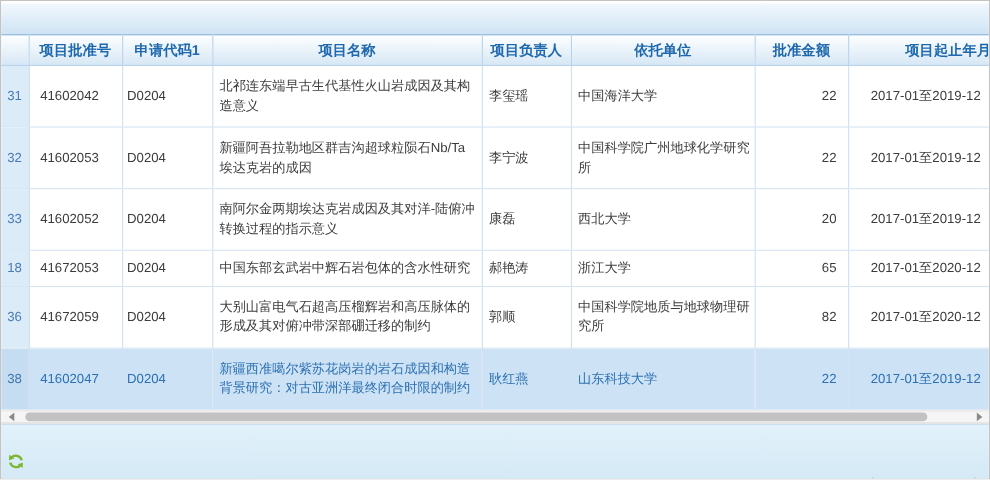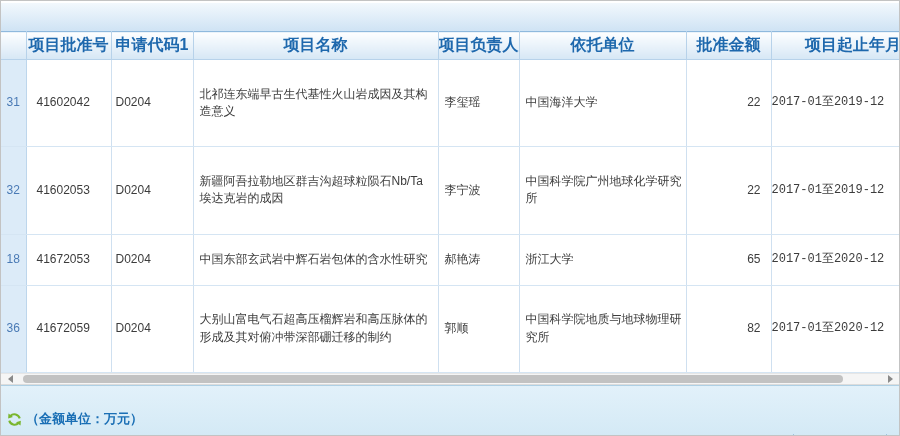--- a/index.html
+++ b/index.html
@@ -25,40 +25,40 @@
     background:none; border:none; padding:0;
   }
   .pg-btn svg { display:block; }
   .pg-sep { width:0; height:18px; border-left:1px solid #9fc3e0; margin:0 6px; }
   .pg-text { font-size:13px; color:#3d7ab8; white-space:nowrap; }
   .pg-text .big { font-weight:bold; color:#16569e; font-size:14px; }
   
   .grid { flex:0 0 342px; height:342px; overflow:hidden; }
   table { width:100%; height:100%; table-layout:fixed; border-collapse:collapse; }
   th {
-    height:28px; font-size:16px; font-weight:bold; color:#1e68ad;
+    height:28px; font-size:13px; font-weight:bold; color:#1e68ad;
     background:linear-gradient(#fdfeff,#d6e7f5);
     border-top:1px solid #8fb9dd; border-bottom:1px solid #b7d2ea;
     border-right:1px solid #b7d2ea; text-align:center; white-space:nowrap; overflow:hidden;
   }
   th:last-child { border-right:none;text-align:right; }
   td {
     font-size:12px; color:#3c3c3c; background:#fff;
     border-right:1px solid #cfe0f0; border-bottom:1px solid #d5e5f3;
     padding:3px 4px; line-height:1.45; overflow:hidden; vertical-align:middle;
   }
   td:last-child { border-right:none; }
   td.c0 { background:#dcebf8; color:#4a7ab5; text-align:center; border-right:1px solid #bdd6ec; }
   td.c1 { padding-left:10px; }
   td.c2 { }
   td.c3 { padding-left:6px; word-break:break-all; }
   td.c4 { padding-left:6px; }
   td.c5 { padding-left:6px; }
   td.c6 { text-align:right; padding-right:10px; }
-  td.c7 { padding-left:0; white-space:nowrap;font-family:Liberation Mono, monospace; }
+  td.c7 { padding-left:20px; white-space:nowrap; }
   tr.selected td { background:#cde3f5; color:#2d70b3; }
   tr.selected td.c0 { background:#c6ddf1; color:#3f76ad; }
   tr[data-interactable="true"] { cursor:pointer; }
   
   .hscroll {
     flex:0 0 12px; height:12px; position:relative;
     background:#f5f5f5; border-top:1px solid #e6e6e6; border-bottom:1px solid #dcdcdc;
   }
   .hs-arrow {
     position:absolute; top:0; width:14px; height:10px;
@@ -165,38 +165,58 @@
             <td class="c0" data-interactable="false">32</td>
             <td class="c1" data-interactable="false">41602053</td>
             <td class="c2" data-interactable="false">D0204</td>
             <td class="c3" data-interactable="false">新疆阿吾拉勒地区群吉沟超球粒陨石Nb/Ta埃达克岩的成因</td>
             <td class="c4" data-interactable="false">李宁波</td>
             <td class="c5" data-interactable="false">中国科学院广州地球化学研究所</td>
             <td class="c6" data-interactable="false">22</td>
             <td class="c7" data-interactable="false">2017-01至2019-12</td>
           </tr>
           <tr data-interactable="true">
+            <td class="c0" data-interactable="false">33</td>
+            <td class="c1" data-interactable="false">41602052</td>
+            <td class="c2" data-interactable="false">D0204</td>
+            <td class="c3" data-interactable="false">南阿尔金两期埃达克岩成因及其对洋-陆俯冲转换过程的指示意义</td>
+            <td class="c4" data-interactable="false">康磊</td>
+            <td class="c5" data-interactable="false">西北大学</td>
+            <td class="c6" data-interactable="false">20</td>
+            <td class="c7" data-interactable="false">2017-01至2019-12</td>
+          </tr>
+          <tr data-interactable="true">
             <td class="c0" data-interactable="false">18</td>
             <td class="c1" data-interactable="false">41672053</td>
             <td class="c2" data-interactable="false">D0204</td>
             <td class="c3" data-interactable="false">中国东部玄武岩中辉石岩包体的含水性研究</td>
             <td class="c4" data-interactable="false">郝艳涛</td>
             <td class="c5" data-interactable="false">浙江大学</td>
             <td class="c6" data-interactable="false">65</td>
             <td class="c7" data-interactable="false">2017-01至2020-12</td>
           </tr>
           <tr data-interactable="true">
             <td class="c0" data-interactable="false">36</td>
             <td class="c1" data-interactable="false">41672059</td>
             <td class="c2" data-interactable="false">D0204</td>
             <td class="c3" data-interactable="false">大别山富电气石超高压榴辉岩和高压脉体的形成及其对俯冲带深部硼迁移的制约</td>
             <td class="c4" data-interactable="false">郭顺</td>
             <td class="c5" data-interactable="false">中国科学院地质与地球物理研究所</td>
             <td class="c6" data-interactable="false">82</td>
             <td class="c7" data-interactable="false">2017-01至2020-12</td>
+          </tr>
+          <tr data-interactable="true" class="selected">
+            <td class="c0" data-interactable="false">38</td>
+            <td class="c1" data-interactable="false">41602047</td>
+            <td class="c2" data-interactable="false">D0204</td>
+            <td class="c3" data-interactable="false">新疆西准噶尔紫苏花岗岩的岩石成因和构造背景研究：对古亚洲洋最终闭合时限的制约</td>
+            <td class="c4" data-interactable="false">耿红燕</td>
+            <td class="c5" data-interactable="false">山东科技大学</td>
+            <td class="c6" data-interactable="false">22</td>
+            <td class="c7" data-interactable="false">2017-01至2019-12</td>
           </tr>
         </tbody>
     </table>
   </div>
 
   <div class="hscroll" data-interactable="true">
     <div class="hs-arrow hs-left" data-interactable="true">
         <span></span>
       </div>
     <div class="hs-thumb" data-interactable="true"></div>
@@ -207,21 +227,20 @@
 
   <div class="footer" data-interactable="false">
     <button class="refresh-btn" data-interactable="true">
       <svg width="15" height="15" viewBox="0 0 16 16">
         <path d="M13.6 6.8 A6 6 0 0 0 3.6 4.2" fill="none" stroke="#7ab62e" stroke-width="2.2"></path>
         <polygon points="1.6,1.6 6.4,5.2 1.2,6.8" fill="#7ab62e"></polygon>
         <path d="M2.4 9.2 A6 6 0 0 0 12.4 11.8" fill="none" stroke="#7ab62e" stroke-width="2.2"></path>
         <polygon points="14.4,14.4 9.6,10.8 14.8,9.2" fill="#7ab62e"></polygon>
       </svg>
     </button>
-    <span class="footer-note" data-interactable="false">（金额单位：万元）</span>
     <span id="pager-bottom" class="pager-slot" style="margin-left:auto">
   <div class="pager" data-interactable="false">
     <button class="pg-btn" data-interactable="true" title="">
       <svg width="13" height="13" viewBox="0 0 16 16">
               <rect x="2.5" y="3" width="2" height="10" fill="#2f81c4"></rect>
               <path d="M13.5 3 L6 8 L13.5 13 Z" fill="#2f81c4"></path>
             </svg>
     </button>
     <button class="pg-btn" data-interactable="true">
       <svg width="13" height="13" viewBox="0 0 16 16">

